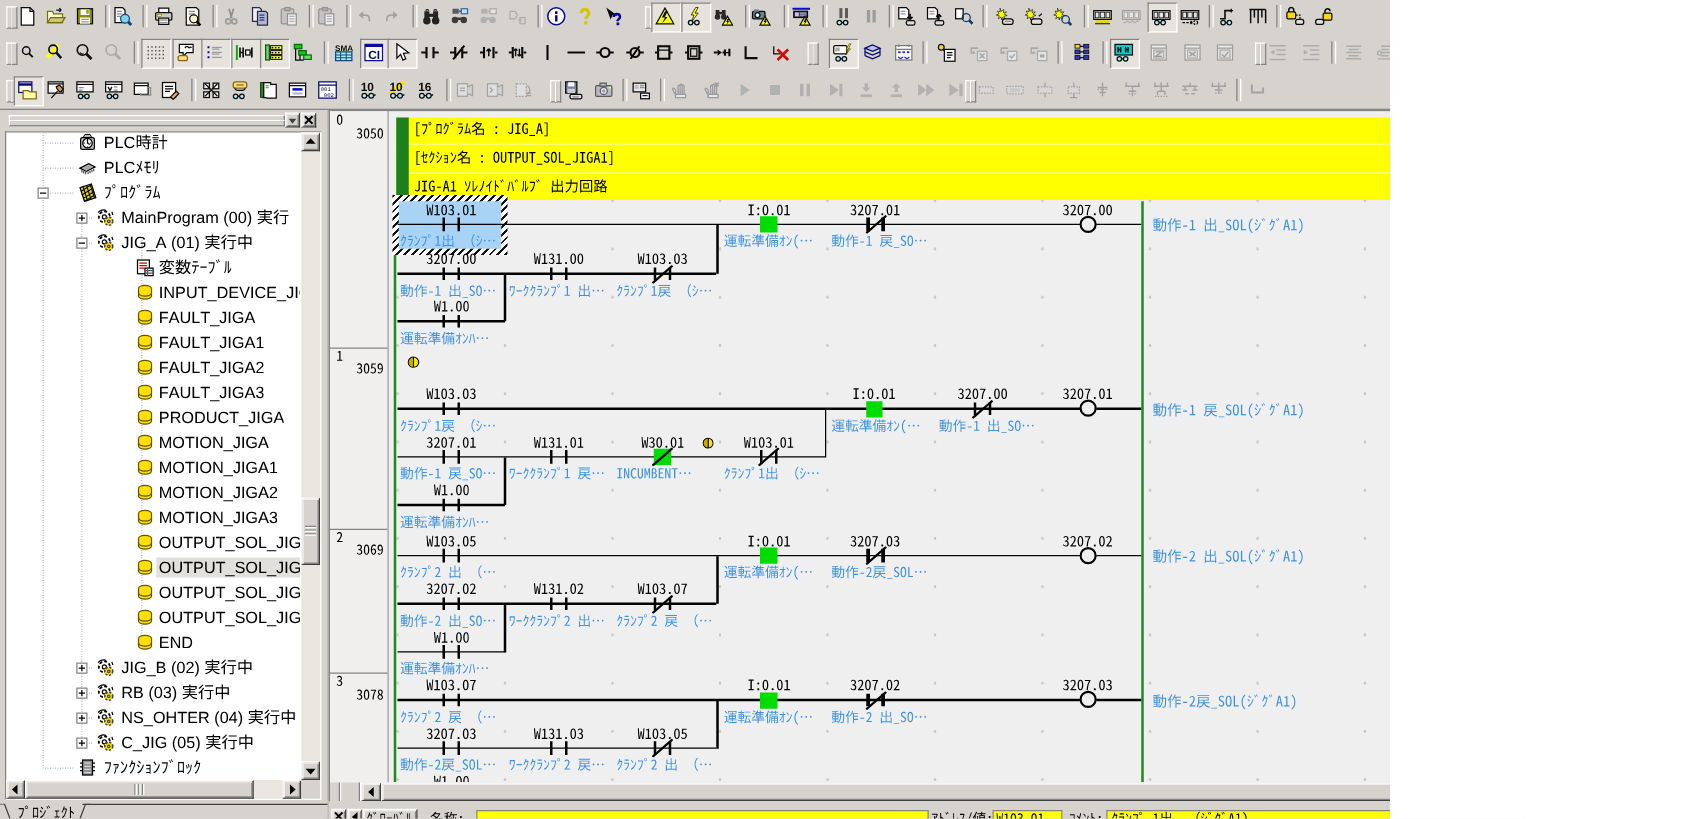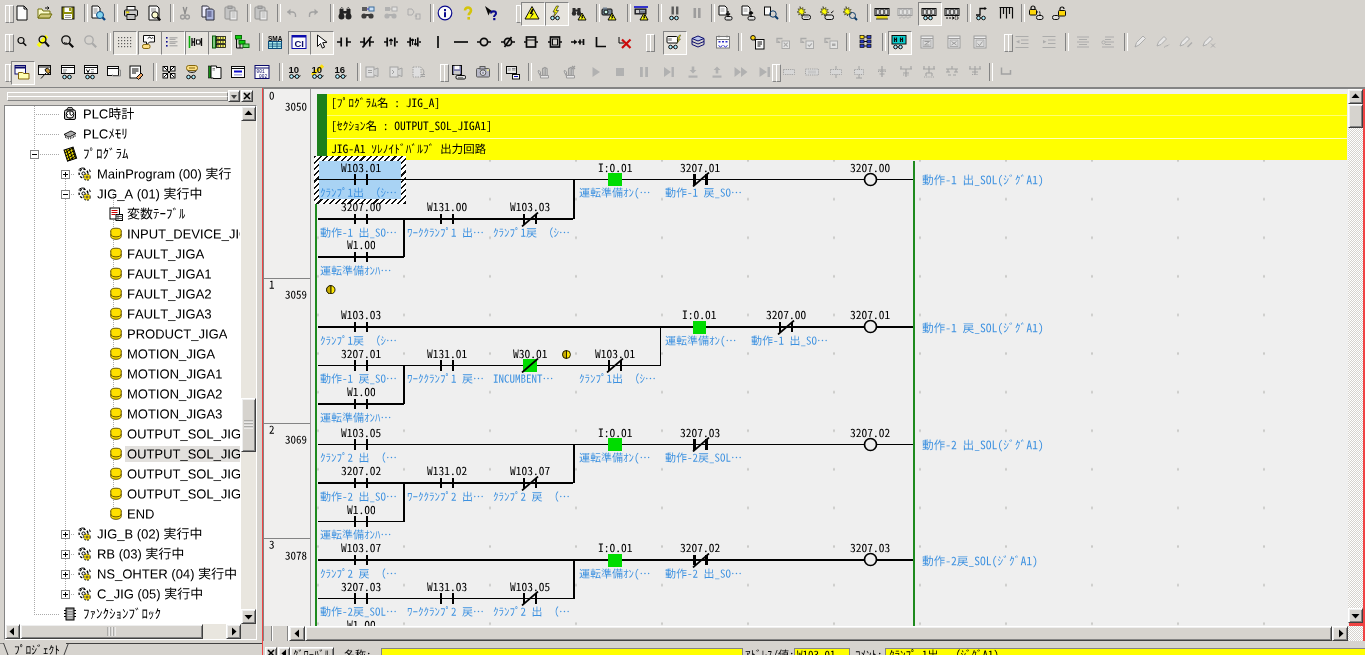--- a/index.html
+++ b/index.html
@@ -1,12 +1,12 @@
 <!DOCTYPE html>
-<html><head><meta charset="utf-8"><style>html,body{margin:0;padding:0}*{box-sizing:content-box}#win{position:relative;width:1365px;height:655px;background:#ef4444;overflow:hidden;font-family:"Liberation Sans",sans-serif}</style></head><body>
+<html><head><meta charset="utf-8"><style>html,body{margin:0;padding:0}*{box-sizing:content-box}#win{position:relative;width:1112px;height:655px;background:#a3a3a3;overflow:hidden;font-family:"Liberation Sans",sans-serif}</style></head><body>
 <div id="win">
     <svg width="0" height="0" style="position:absolute">
       <defs>
         <path id="q0" d="M45 24L40 21C40 21 38 21 37 21C35 21 16 21 13 21C12 21 9 21 8 20L8 29C9 29 11 29 13 29C16 29 34 29 37 29C36 39 34 52 30 60C26 71 20 80 12 84L16 92C25 86 32 76 36 65C40 55 43 40 44 30C44 26 44 27 45 24Z"></path>
         <path id="q1" d="M7 15C7 11 9 8 12 8C15 8 18 11 18 15C18 19 15 23 12 23C9 23 7 19 7 15ZM3 15C3 22 7 28 12 28C18 28 22 22 22 15C22 8 18 3 12 3C7 3 3 8 3 15Z"></path>
         <path id="q2" d="M7 20C8 22 8 26 8 28C8 32 8 72 8 76C8 79 7 87 7 88L14 88L14 82L37 82L37 88L43 88C43 87 43 79 43 76C43 72 43 32 43 28C43 25 43 23 43 20C42 20 40 20 39 20C36 20 15 20 12 20C11 20 9 20 7 20ZM14 74L14 28L37 28L37 74Z"></path>
         <path id="q3" d="M16 11L12 18C15 21 22 28 24 32L28 25C26 22 19 14 16 11ZM7 83L11 91C16 89 23 84 28 78C36 69 42 55 47 42L42 34C38 48 32 62 24 71C18 77 13 81 7 83ZM8 34L5 41C8 44 14 50 17 54L21 47C18 44 12 37 8 34Z"></path>
         <path id="q4" d="M7 8L2 10C4 14 8 22 10 26L15 24C13 20 9 11 7 8ZM18 3L13 5C15 9 19 17 21 21L26 19C24 15 20 6 18 3Z"></path>
         <path id="q5" d="M8 79L8 87C9 87 10 87 11 87L38 87C39 87 40 87 42 87L42 79C40 80 39 80 38 80L27 80L27 45L36 45C37 45 38 45 40 46L40 38C38 38 37 38 36 38L13 38C12 38 11 38 10 38L10 46C11 45 12 45 13 45L21 45L21 80L11 80C10 80 9 80 8 79Z"></path>
         <path id="q6" d="M22 9C22 12 21 15 20 17C18 26 14 39 6 49L12 54C16 47 20 39 23 32L37 32C35 41 33 51 29 60C24 71 18 80 10 86L16 92C23 85 30 76 34 65C39 54 41 43 43 33C43 31 44 29 44 28L41 24C40 24 38 24 37 24L26 24L27 19C28 17 28 15 29 12Z"></path>

